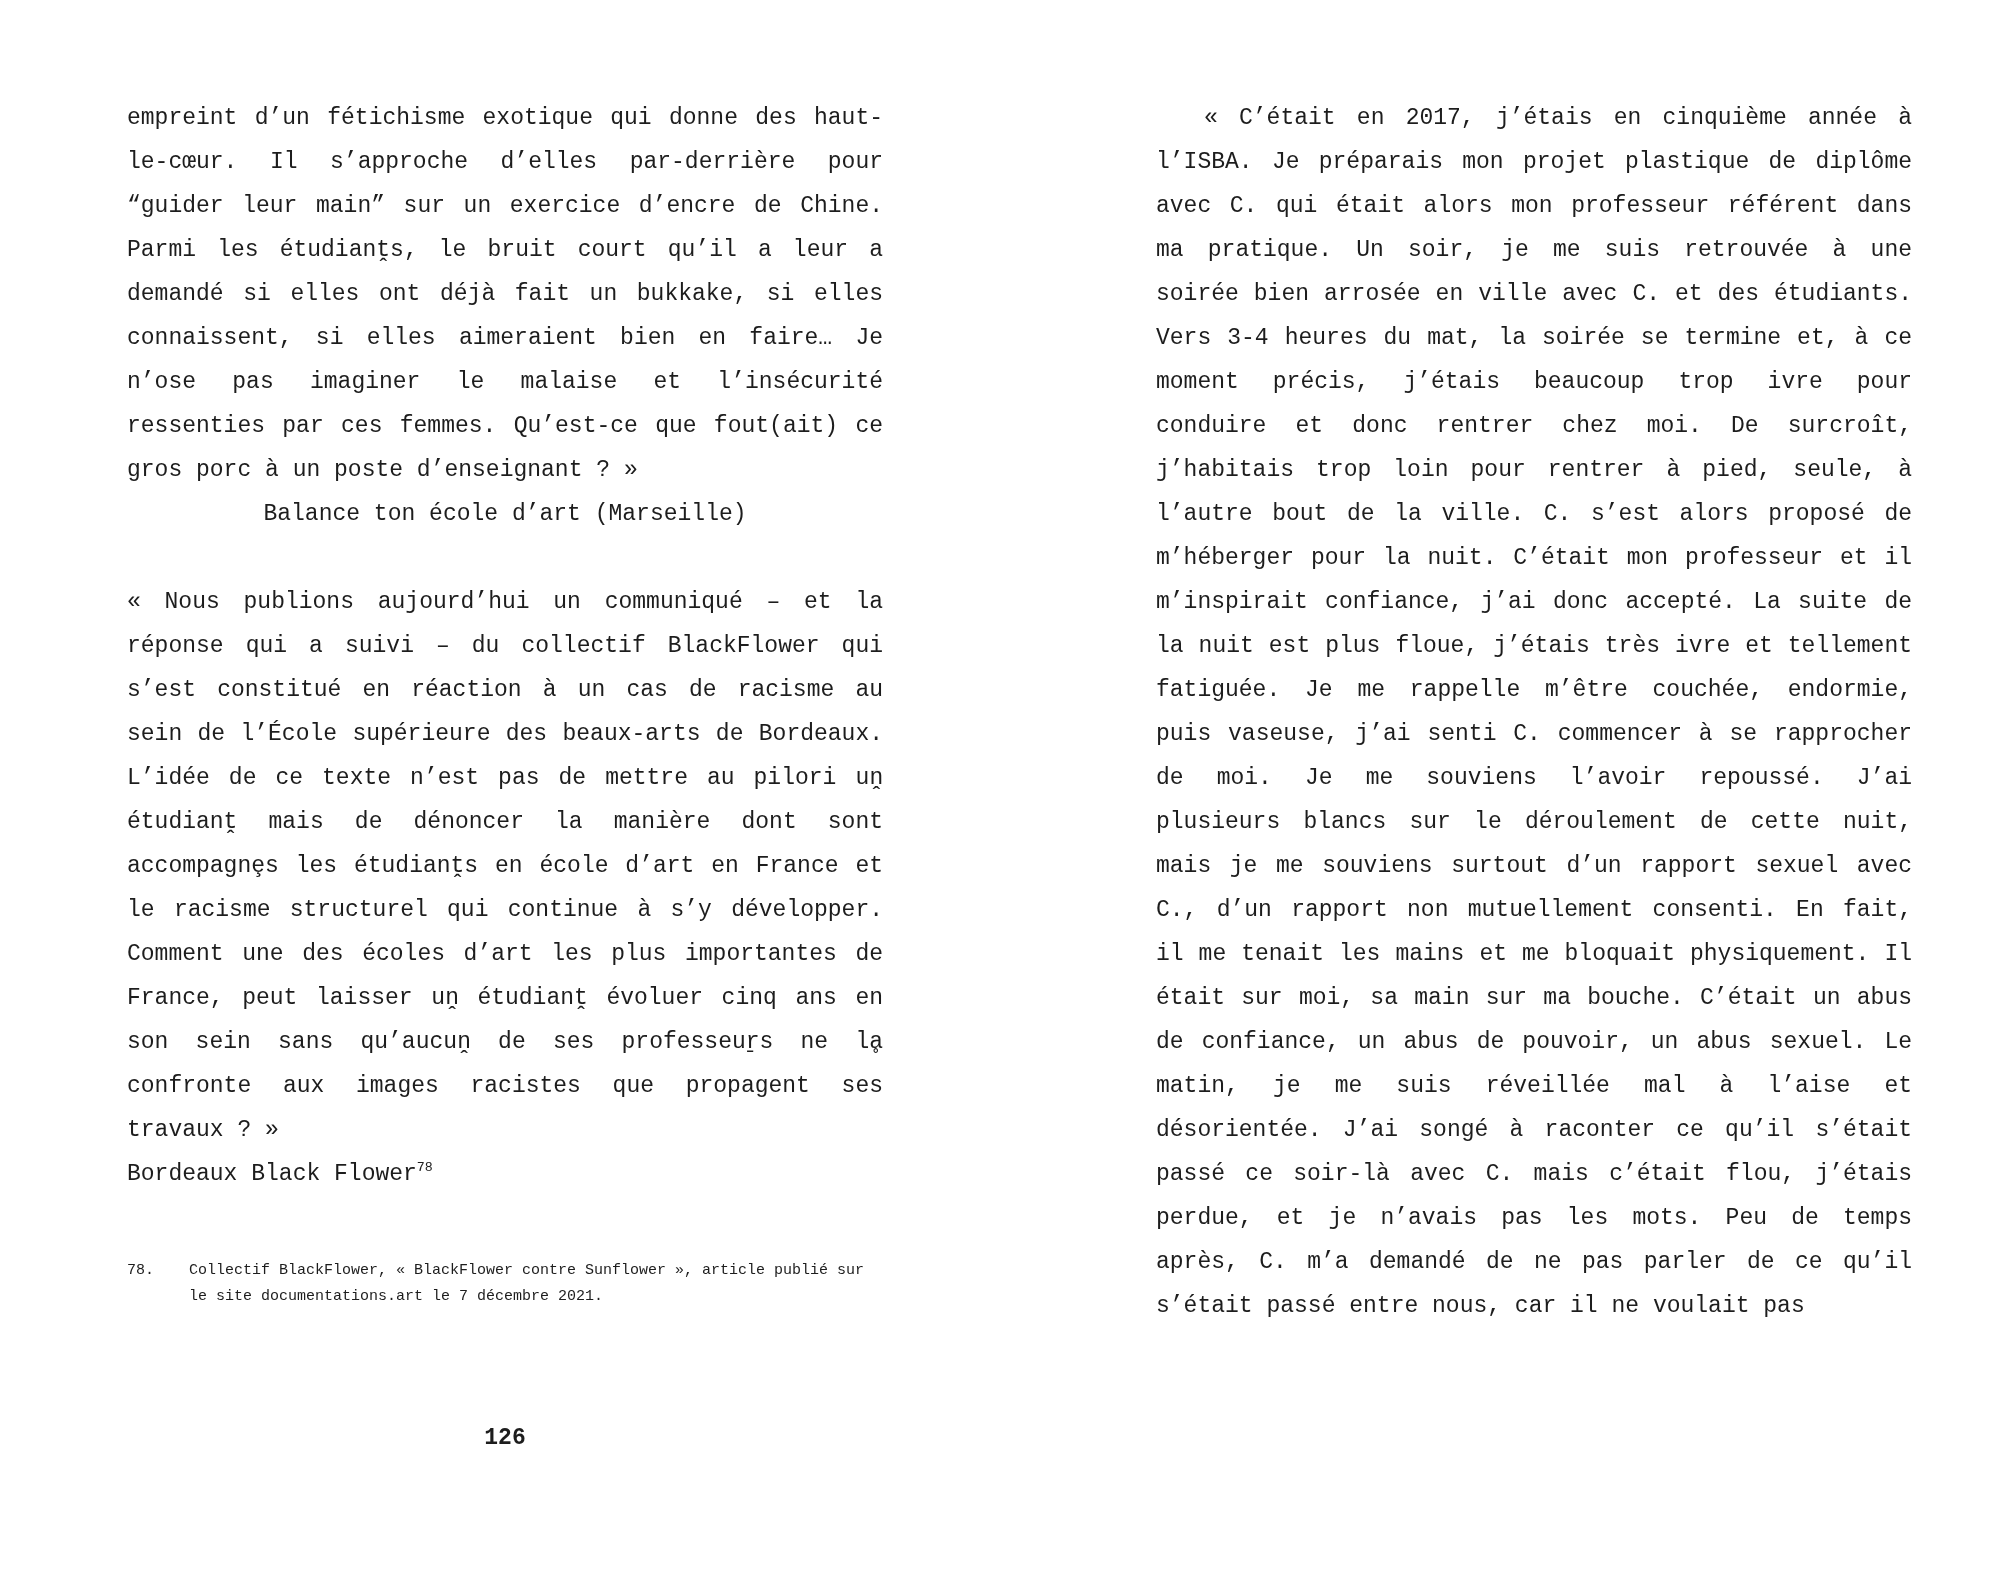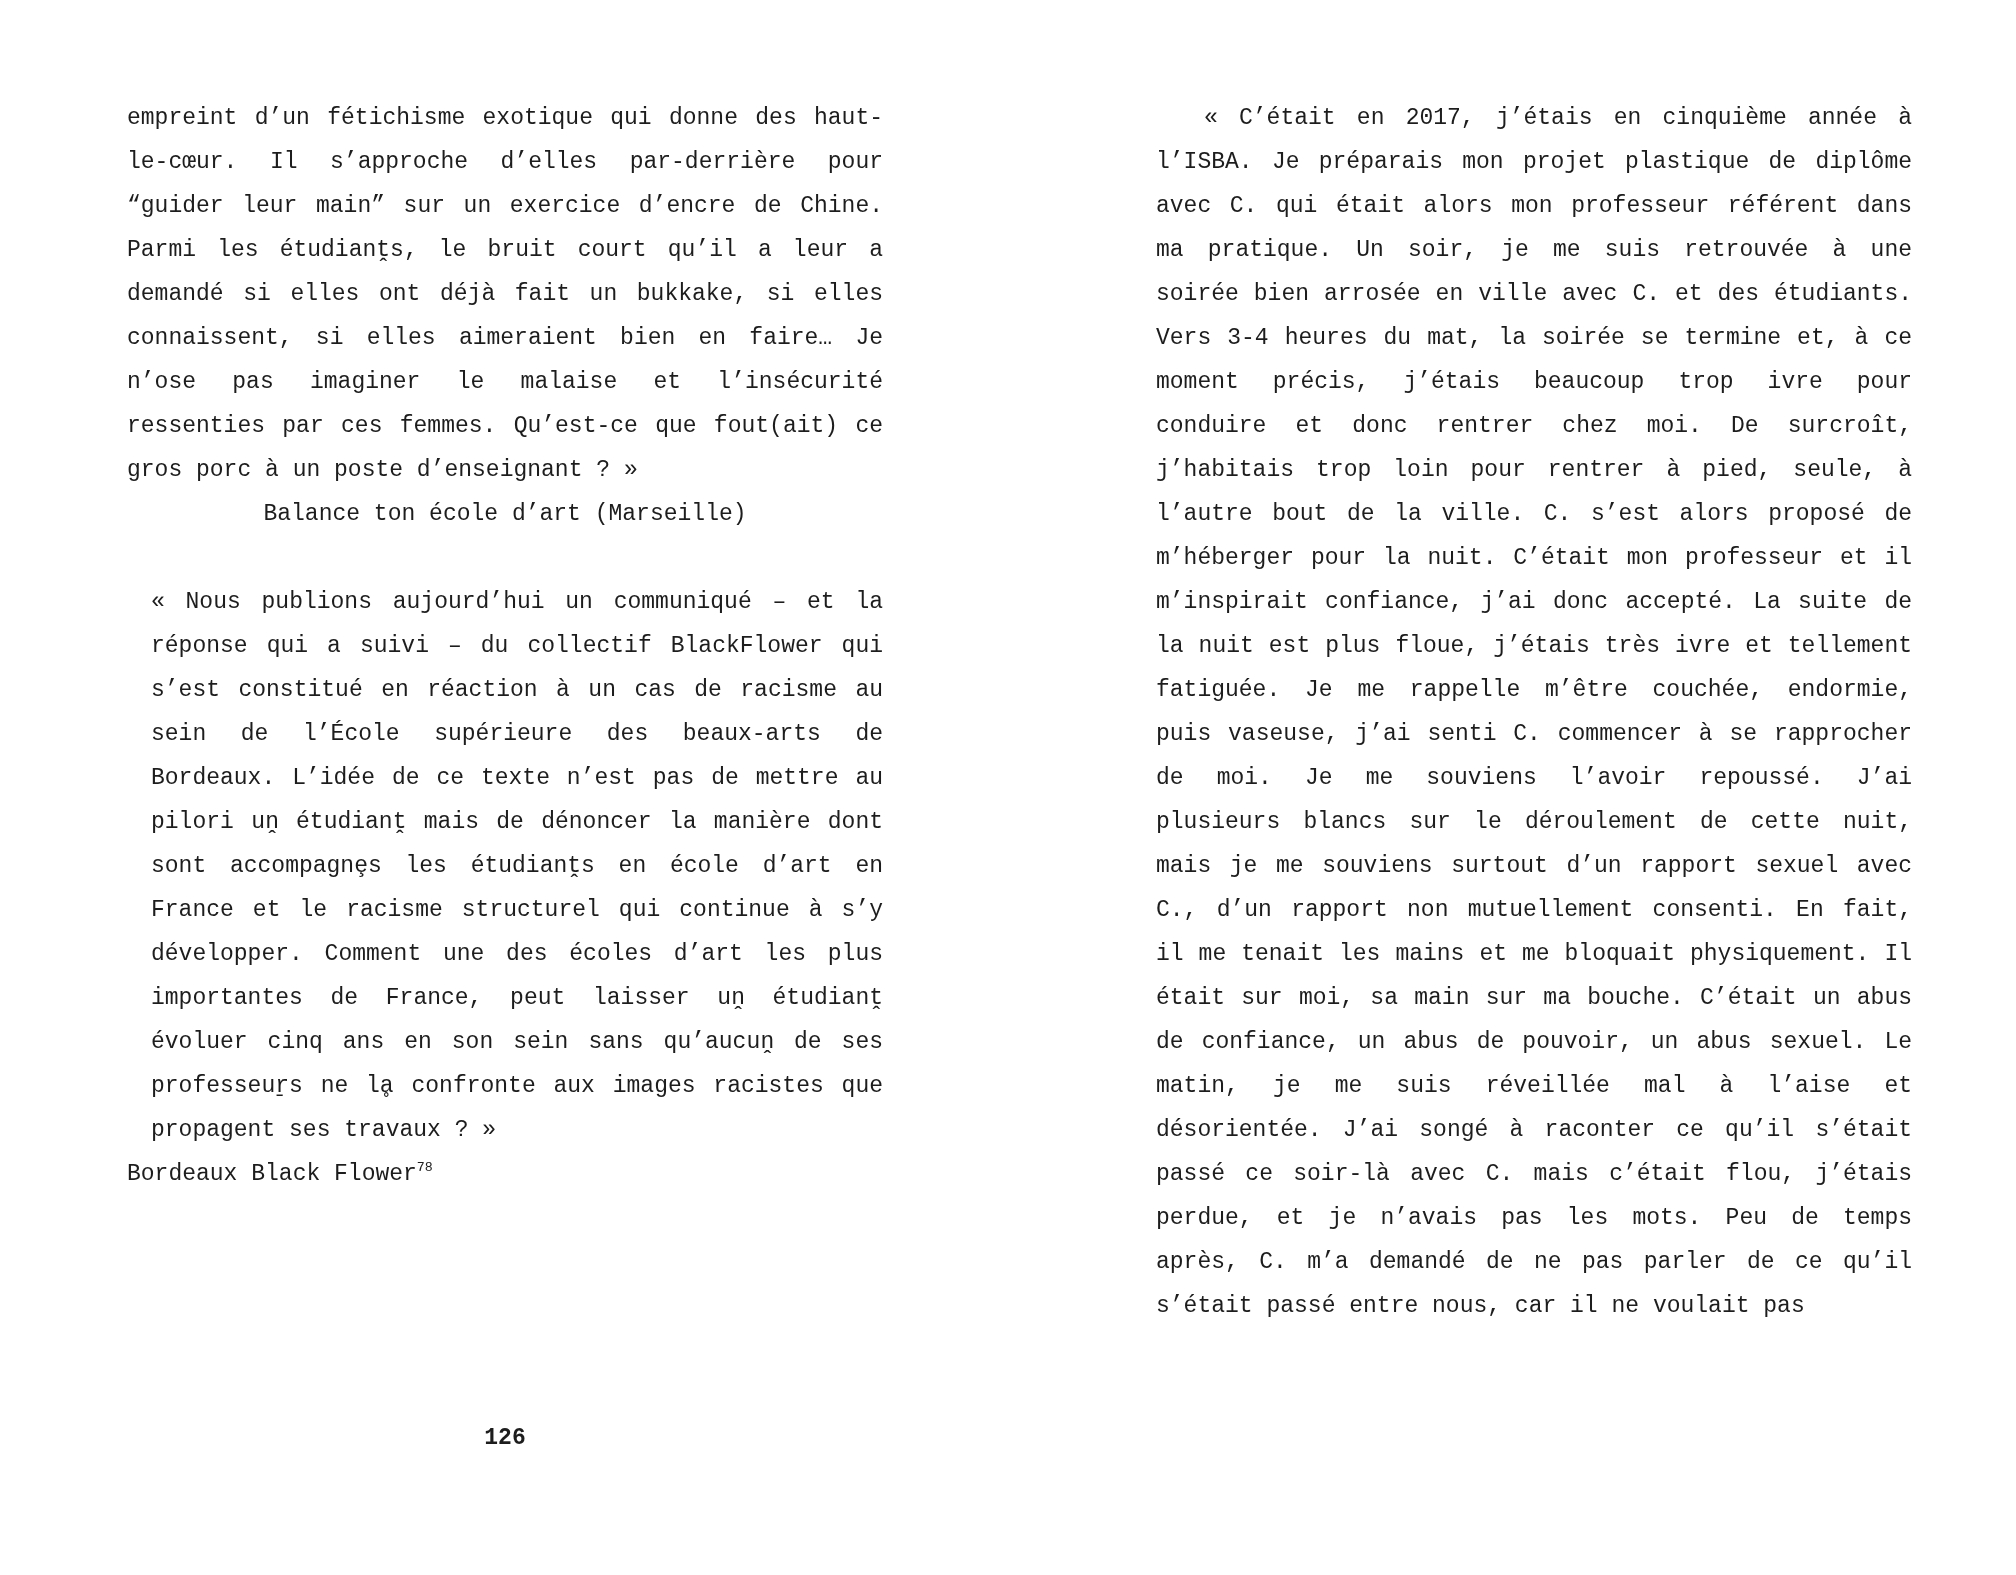--- a/index.html
+++ b/index.html
@@ -22,21 +22,21 @@
   .page--right { left: 1156px; width: 756px; }
   .text-block {
     padding-top: 96px;
     font-size: 23px;
     line-height: 44px;
   }
   .para {
     text-align: justify;
     text-justify: inter-word;
   }
-  .para--gap { margin-top: 44px; margin-left: 24px; }
+  .para--gap { margin-top: 44px; }
   .para--indent { text-indent: 48px; }
   .attribution { text-align: center; }
   .signature { text-align: left; }
   sup.fn-ref {
     font-size: 0.58em;
     vertical-align: super;
     line-height: 0;
   }
   .footnote {
     margin-top: 62px;
@@ -60,20 +60,24 @@
 <body>
 
 <div class="spread">
 
   <div class="page page--left">
     <div class="text-block">
       <p class="para">empreint d’un fétichisme exotique qui donne des haut-le-cœur. Il s’approche d’elles par-derrière pour “guider leur main” sur un exercice d’encre de Chine. Parmi les étudianṱs, le bruit court qu’il a leur a demandé si elles ont déjà fait un bukkake, si elles connaissent, si elles aimeraient bien en faire… Je n’ose pas imaginer le malaise et l’insécurité ressenties par ces femmes. Qu’est-ce que fout(ait) ce gros porc à un poste d’enseignant ? »</p>
       <p class="para attribution">Balance ton école d’art (Marseille)</p>
       <p class="para para--gap">« Nous publions aujourd’hui un communiqué – et la réponse qui a suivi – du collectif BlackFlower qui s’est constitué en réaction à un cas de racisme au sein de l’École supérieure des beaux-arts de Bordeaux. L’idée de ce texte n’est pas de mettre au pilori uṋ étudianṱ mais de dénoncer la manière dont sont accompagnȩs les étudianṱs en école d’art en France et le racisme structurel qui continue à s’y développer. Comment une des écoles d’art les plus importantes de France, peut laisser uṋ étudianṱ évoluer cinq ans en son sein sans qu’aucuṋ de ses professeuṟs ne lḁ confronte aux images racistes que propagent ses travaux ? »</p>
       <p class="para signature"><span>Bordeaux Black Flower</span><sup class="fn-ref">78</sup></p>
+      <div class="footnote">
+        <span class="footnote-num">78.</span>
+        <span class="footnote-text">Collectif BlackFlower, « BlackFlower contre Sunflower », article publié sur le site documentations.art le 7 décembre 2021.</span>
+      </div>
     </div>
     <div class="page-number">126</div>
   </div>
 
   <div class="page page--right">
     <div class="text-block">
       <p class="para para--indent">« C’était en 2017, j’étais en cinquième année à l’ISBA. Je préparais mon projet plastique de diplôme avec C. qui était alors mon professeur référent dans ma pratique. Un soir, je me suis retrouvée à une soirée bien arrosée en ville avec C. et des étudiants. Vers 3-4 heures du mat, la soirée se termine et, à ce moment précis, j’étais beaucoup trop ivre pour conduire et donc rentrer chez moi. De surcroît, j’habitais trop loin pour rentrer à pied, seule, à l’autre bout de la ville. C. s’est alors proposé de m’héberger pour la nuit. C’était mon professeur et il m’inspirait confiance, j’ai donc accepté. La suite de la nuit est plus floue, j’étais très ivre et tellement fatiguée. Je me rappelle m’être couchée, endormie, puis vaseuse, j’ai senti C. commencer à se rapprocher de moi. Je me souviens l’avoir repoussé. J’ai plusieurs blancs sur le déroulement de cette nuit, mais je me souviens surtout d’un rapport sexuel avec C., d’un rapport non mutuellement consenti. En fait, il me tenait les mains et me bloquait physiquement. Il était sur moi, sa main sur ma bouche. C’était un abus de confiance, un abus de pouvoir, un abus sexuel. Le matin, je me suis réveillée mal à l’aise et désorientée. J’ai songé à raconter ce qu’il s’était passé ce soir-là avec C. mais c’était flou, j’étais perdue, et je n’avais pas les mots. Peu de temps après, C. m’a demandé de ne pas parler de ce qu’il s’était passé entre nous, car il ne voulait pas</p>
     </div>
   </div>
 

